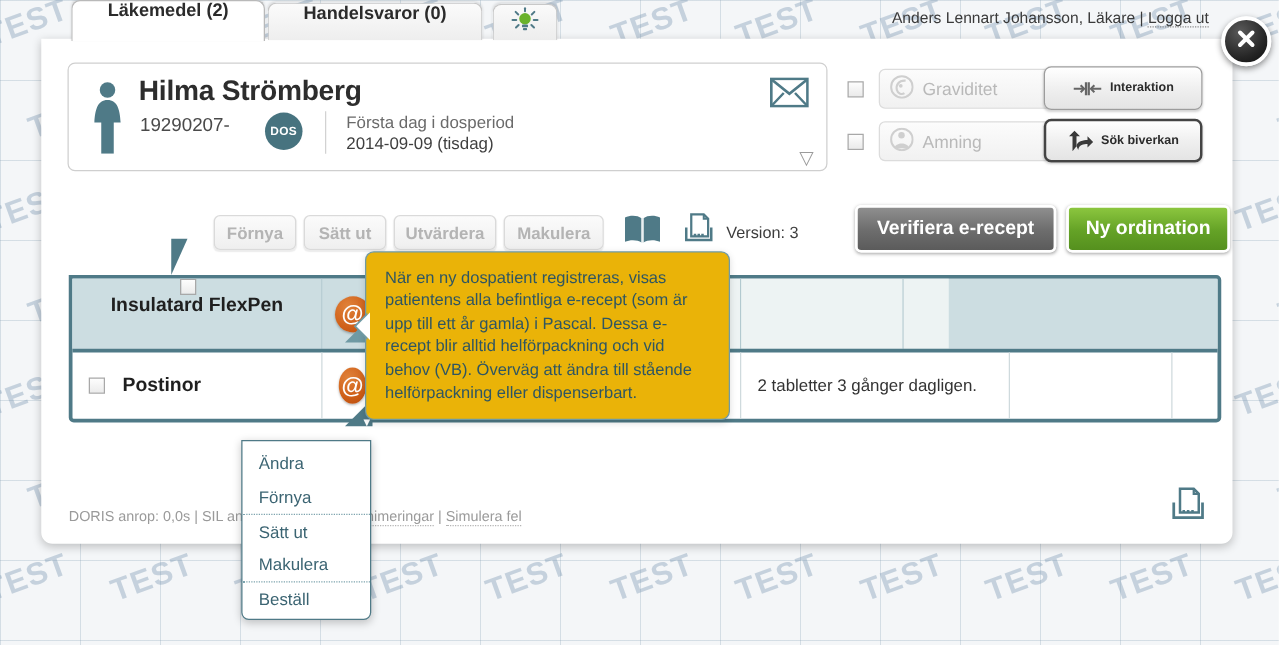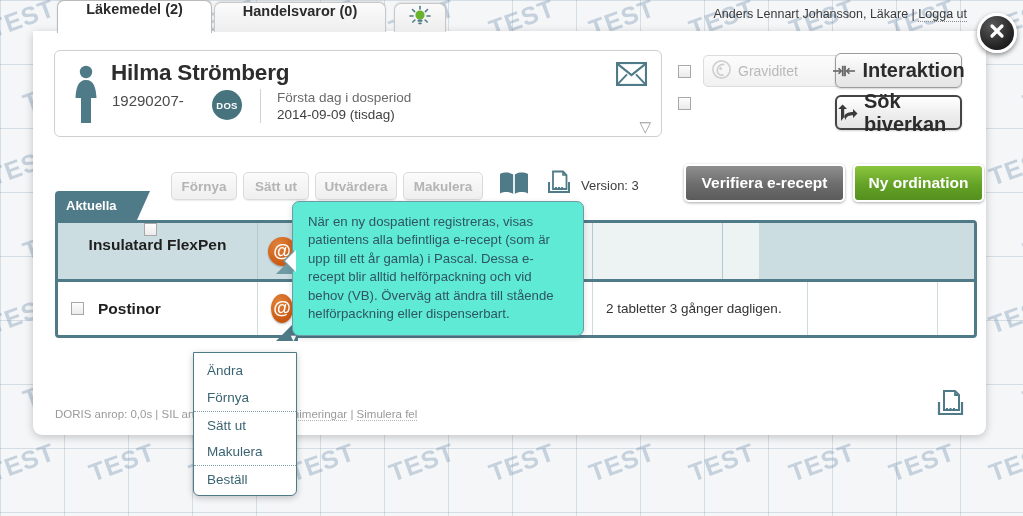--- a/index.html
+++ b/index.html
@@ -166,21 +166,21 @@
     font-size: 14px; color: #b9b9b9; font-weight: 500;
   }
   .flag-pill svg { margin-right: 7px; }
 
   .actbtn {
     position: absolute;
     display: flex; align-items: center; justify-content: center;
     border: 1px solid #9c9c9c;
     border-radius: 6px;
     background: linear-gradient(to bottom,#ffffff 0%,#efefef 52%,#e4e4e4 100%);
-    font-size: 20px; font-weight: bold; color: #2b2b2b;
+    font-size: 10px; font-weight: bold; color: #2b2b2b;
     box-shadow: 0 1px 2px rgba(0,0,0,0.18);
   }
   #btn-interaktion { left: 802px; top: 22px; width: 127px; height: 35px; }
   #btn-biverkan {
     left: 802px; top: 64px; width: 127px; height: 35px;
     border: 2px solid #444;
   }
   .actbtn .glyph { margin-right: 6px; display: flex; align-items: center; }
 
   
@@ -282,21 +282,21 @@
     background: radial-gradient(circle at 35% 28%, #e0823a 0%, #cf5f18 60%, #b84d0d 100%);
     display: flex; align-items: center; justify-content: center;
     color: #fff; font-size: 18px; font-weight: bold;
     box-shadow: 0 1px 2px rgba(0,0,0,0.3);
   }
 
   
   #tooltip {
     position: absolute; left: 292px; top: 201px;
     width: 292px;
-    background: #5eead4;
+    background: #eab308;
     border: 1px solid #6f9aa4;
     border-radius: 7px;
     padding: 11px 13px 12px 15px;
     font-size: 13.2px; line-height: 18.4px;
     color: #2f5662;
     box-shadow: 0 2px 6px rgba(0,0,0,0.14);
     z-index: 30;
   }
   #tooltip-arrow {
     position: absolute; left: 283px; top: 250px;
@@ -523,20 +523,30 @@
           <circle cx="9.5" cy="9.5" r="8.6" fill="none" stroke="#cfcfcf" stroke-width="1.6"></circle>
           <path d="M12.5 4.5 C7 4 4.5 8 5.5 12 C6.3 15 9.5 16 11.5 14.5" fill="none" stroke="#cfcfcf" stroke-width="1.7"></path>
           <circle cx="8.6" cy="8.6" r="1.5" fill="#cfcfcf"></circle>
         </svg>
       </span>
       <span>Graviditet</span>
     </div>
   </div>
   <div class="flagrow" id="flag-amn">
     <div class="flag-cb"></div>
+    <div class="flag-pill">
+      <span>
+        <svg width="19" height="19" viewBox="0 0 19 19">
+          <circle cx="9.5" cy="9.5" r="8.6" fill="none" stroke="#cfcfcf" stroke-width="1.6"></circle>
+          <circle cx="9.2" cy="6.2" r="2.6" fill="#cfcfcf"></circle>
+          <path d="M3.6 16.5 C4.2 11.8 14.2 11.4 15.2 16.5 Z" fill="#cfcfcf"></path>
+        </svg>
+      </span>
+      <span>Amning</span>
+    </div>
   </div>
 
   <div class="actbtn" id="btn-interaktion">
     <span class="glyph">
       <svg width="24" height="14" viewBox="0 0 24 14">
         <g stroke="#666" stroke-width="1.6" fill="none">
           <line x1="1" y1="7" x2="9" y2="7"></line>
             <path d="M6.5 4.2 L9.3 7 L6.5 9.8"></path>
           <line x1="10.8" y1="1.8" x2="10.8" y2="12.2" stroke-width="1.8"></line>
           <line x1="13" y1="1.8" x2="13" y2="12.2" stroke-width="1.8"></line>
@@ -550,23 +560,20 @@
   <div class="actbtn" id="btn-biverkan">
     <span class="glyph">
       <svg width="21" height="18" viewBox="0 0 21 18">
         <path d="M4 17 L4 5 L1.2 5 L5.6 0.5 L10 5 L7.2 5 L7.2 13" fill="#3a3a3a"></path>
         <path d="M7.2 13 C7.2 9 13 8 16 8 L16 5 L20.5 9.6 L16 14 L16 11.2 C13 11.2 9 11.8 8.6 16 Z" fill="#3a3a3a"></path>
       </svg>
     </span>
     <span>Sök biverkan</span>
   </div>
 
-  <div id="tab-aktuella">
-    <span>Aktuella</span>
-  </div>
   <div id="tab-aktuella-notch"></div>
 
   <div class="toolbtn" id="tb-fornya">
     <span>Förnya</span>
   </div>
   <div class="toolbtn" id="tb-sattut">
     <span>Sätt ut</span>
   </div>
   <div class="toolbtn" id="tb-utvardera">
     <span>Utvärdera</span>

